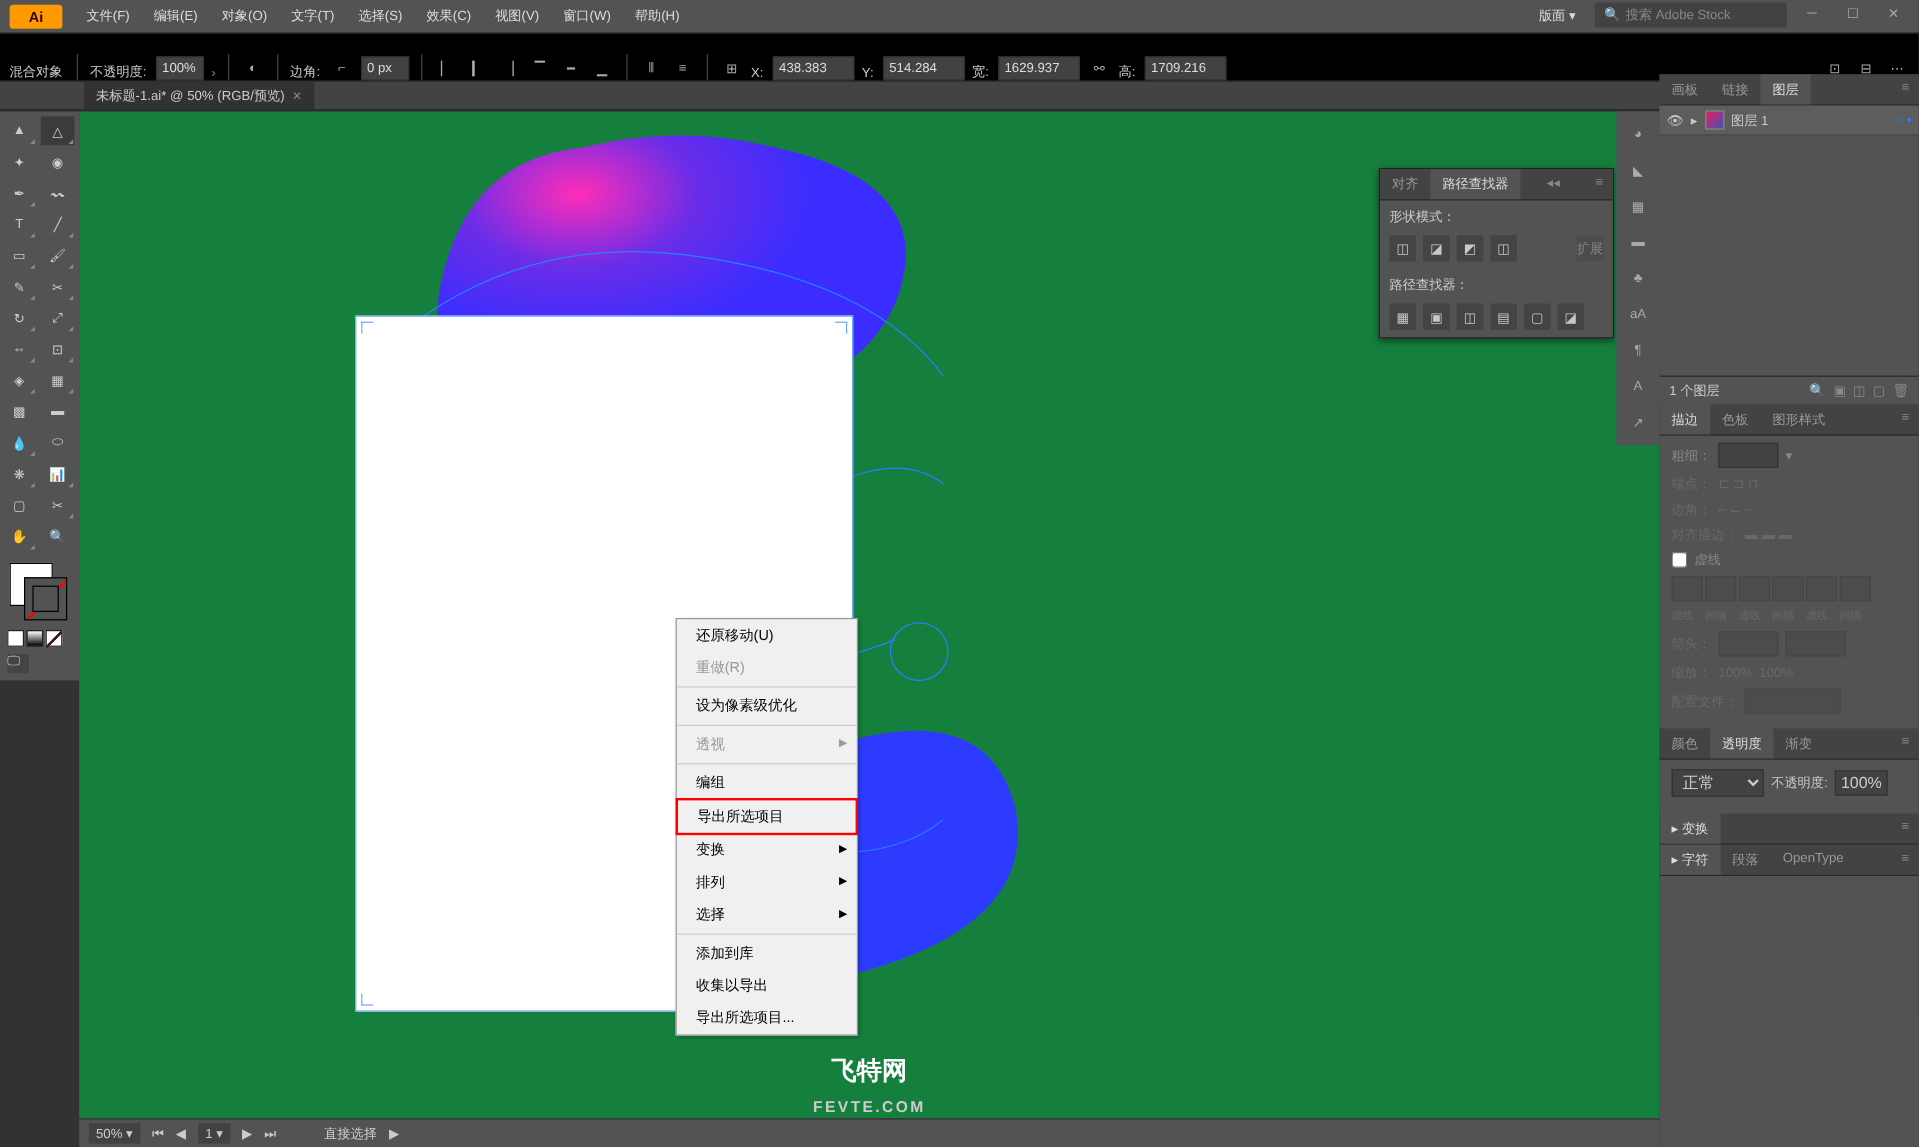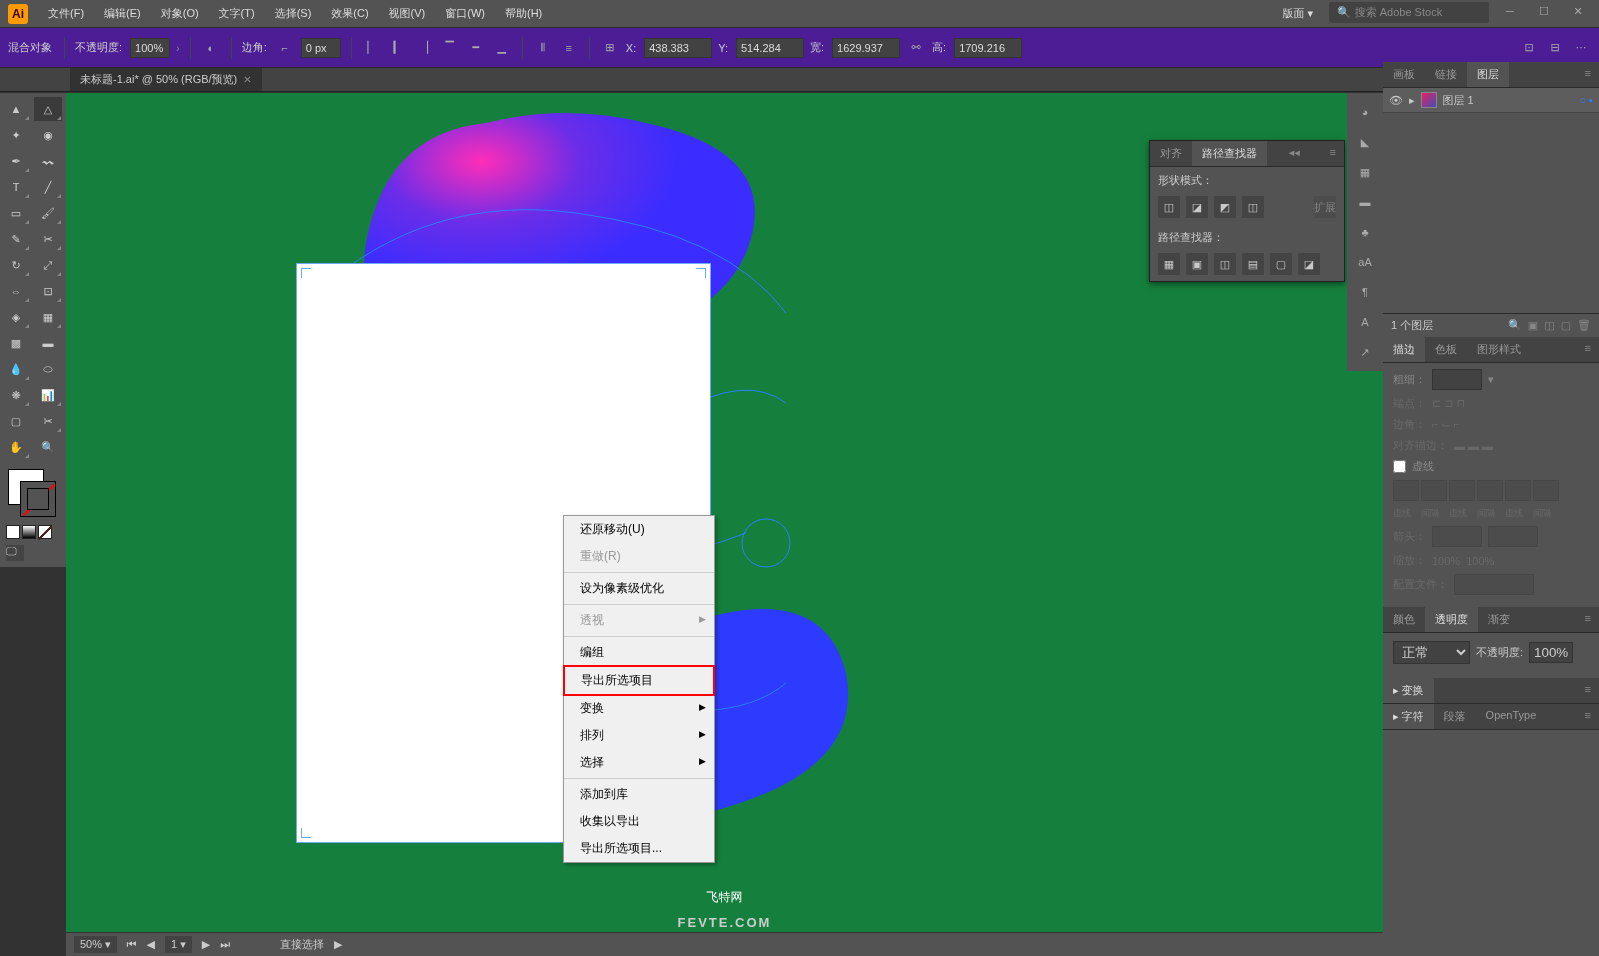--- a/index.html
+++ b/index.html
@@ -1,27 +1,27 @@
 <!DOCTYPE html>
 <html><head>
 <meta charset="utf-8">
 <style>
 * { margin: 0; padding: 0; box-sizing: border-box; font-family: "Microsoft YaHei", sans-serif; }
 body { background: #323232; color: #c8c8c8; font-size: 11px; overflow: hidden; width: 1599px; height: 956px; position: relative; }
 
 
 .menubar { height: 28px; background: #535353; display: flex; align-items: center; padding: 0 8px; gap: 4px; border-bottom: 1px solid #2a2a2a; }
-.app-logo { width: 20px; height: 20px; background: #ff9a00; border-radius: 3px; display: flex; align-items: center; justify-content: center; color: #330000; font-weight: bold; font-size: 12px; margin-right: 8px; }
+.app-logo { width: 44px; height: 20px; background: #ff9a00; border-radius: 3px; display: flex; align-items: center; justify-content: center; color: #330000; font-weight: bold; font-size: 12px; margin-right: 8px; }
 .menu-item { padding: 4px 8px; color: #ddd; cursor: default; }
 .menubar-right { margin-left: auto; display: flex; align-items: flex-start; gap: 8px; }
 .search-stock { background: #424242; padding: 3px 8px; border-radius: 2px; color: #888; width: 160px; display:flex; align-items:center; gap:4px;}
 .win-btn { width: 26px; height: 18px; display:flex; align-items:center; justify-content:center; color:#aaa;}
 
 
-.controlbar { height: 40px; background: #4c1d95; display: flex; align-items: center; padding: 0 8px; gap: 6px; border-bottom: 1px solid #2a2a2a; font-size: 11px; }
+.controlbar { height: 40px; background: #000000; display: flex; align-items: flex-end; padding: 0 8px; gap: 6px; border-bottom: 1px solid #2a2a2a; font-size: 11px; }
 .ctrl-label { color: #ccc; margin-right: 2px; }
 .ctrl-input { background: #424242; border: 1px solid #333; color: #ddd; padding: 2px 4px; width: 40px; height: 20px; font-size: 11px; }
 .ctrl-input.wide { width: 68px; }
 .ctrl-icon { width: 20px; height: 20px; display:flex; align-items:center; justify-content:center; color:#aaa; }
 .sep { width: 1px; height: 22px; background: #444; margin: 0 4px; }
 
 
 .doctab { height: 24px; background: #434343; display: flex; align-items: center; padding-left: 70px; border-bottom: 1px solid #222; }
 .tab { background: #323232; padding: 4px 10px; display:flex; align-items:center; gap:6px; color:#ccc; }
 .tab-close { color:#888; font-size:10px;}
@@ -82,21 +82,21 @@
 
 .trans-body{padding:8px 10px;}
 .trans-thumb{width:50px;height:50px;background:#fff;border:1px solid #333;display:inline-block;position:relative;}
 .make-mask{display:inline-block;vertical-align:top;margin-left:20px;padding:4px 10px;background:#5a5a5a;border:1px solid #333;color:#ccc;}
 
 
 .statusbar{position:absolute;left:66px;right:216px;bottom:0;height:24px;background:#535353;display:flex;align-items:center;padding:0 8px;gap:10px;color:#ccc;border-top:1px solid #333;}
 .statusbar .sel{background:#424242;padding:2px 6px;}
 
 .watermark{position:absolute;bottom:2px;left:50%;transform:translateX(-50%);color:#ccc;font-size:13px;font-weight:bold;letter-spacing:2px;}
-.wm-cn{position:absolute;bottom:26px;left:50%;transform:translateX(-50%);color:#fff;font-size:12px;font-weight:normal;}
+.wm-cn{position:absolute;bottom:26px;left:50%;transform:translateX(-50%);color:#fff;font-size:21px;font-weight:bold;}
 </style>
 </head>
 <body>
 
 <div class="menubar">
   <div class="app-logo">Ai</div>
   <div class="menu-item">文件(F)</div>
   <div class="menu-item">编辑(E)</div>
   <div class="menu-item">对象(O)</div>
   <div class="menu-item">文字(T)</div>
@@ -424,15 +424,15 @@
   </div>
 </div>
 
 <div class="statusbar">
   <span class="sel"><span>50%</span> ▾</span>
   <span>⏮</span>
   <span>◀</span>
   <span class="sel"><span>1</span> ▾</span>
   <span>▶</span>
   <span>⏭</span>
-  <span style="margin-left:40px">直接选择</span>
+  <span style="margin-left:30px">直接选择</span>
   <span>▶</span>
 </div>
 
 </body></html>

